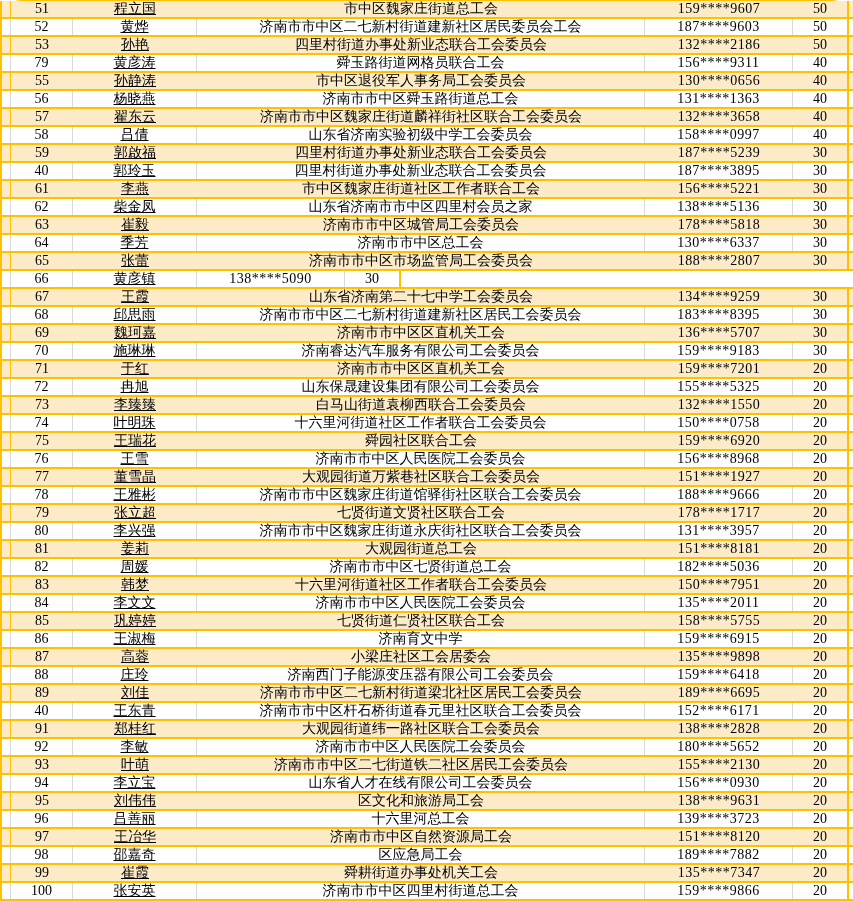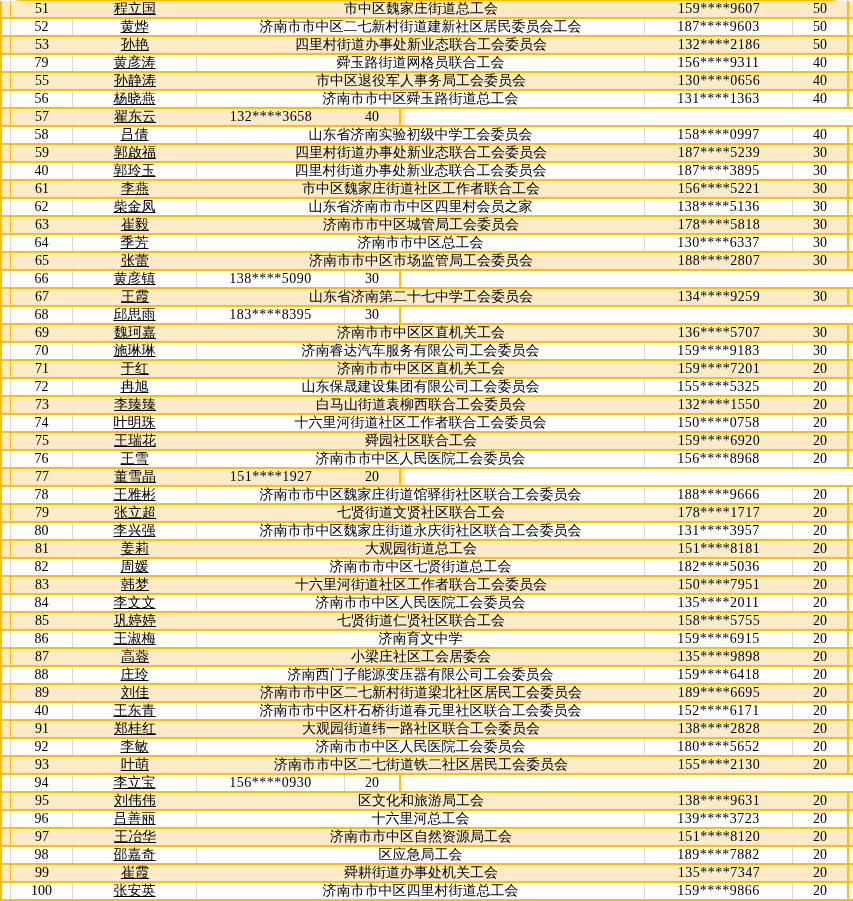--- a/index.html
+++ b/index.html
@@ -108,20 +108,21 @@
     <div class="cell c-name">杨晓燕</div>
     <div class="cell c-org">济南市市中区舜玉路街道总工会</div>
     <div class="cell c-phone">131****1363</div>
     <div class="cell c-score">40</div>
     <div class="cell strip-r"></div>
   </div>
     <div class="row cream">
     <div class="cell strip-l"></div>
     <div class="cell c-rank">57</div>
     <div class="cell c-name">翟东云</div>
+    <div class="cell c-org">济南市市中区魏家庄街道麟祥街社区联合工会委员会</div>
     <div class="cell c-phone">132****3658</div>
     <div class="cell c-score">40</div>
     <div class="cell strip-r"></div>
   </div>
     <div class="row white">
     <div class="cell strip-l"></div>
     <div class="cell c-rank">58</div>
     <div class="cell c-name">吕倩</div>
     <div class="cell c-org">山东省济南实验初级中学工会委员会</div>
     <div class="cell c-phone">158****0997</div>
@@ -205,20 +206,21 @@
     <div class="cell c-name">王霞</div>
     <div class="cell c-org">山东省济南第二十七中学工会委员会</div>
     <div class="cell c-phone">134****9259</div>
     <div class="cell c-score">30</div>
     <div class="cell strip-r"></div>
   </div>
     <div class="row white">
     <div class="cell strip-l"></div>
     <div class="cell c-rank">68</div>
     <div class="cell c-name">邱思雨</div>
+    <div class="cell c-org">济南市市中区二七新村街道建新社区居民工会委员会</div>
     <div class="cell c-phone">183****8395</div>
     <div class="cell c-score">30</div>
     <div class="cell strip-r"></div>
   </div>
     <div class="row cream">
     <div class="cell strip-l"></div>
     <div class="cell c-rank">69</div>
     <div class="cell c-name">魏珂嘉</div>
     <div class="cell c-org">济南市市中区区直机关工会</div>
     <div class="cell c-phone">136****5707</div>
@@ -285,20 +287,21 @@
     <div class="cell c-name">王雪</div>
     <div class="cell c-org">济南市市中区人民医院工会委员会</div>
     <div class="cell c-phone">156****8968</div>
     <div class="cell c-score">20</div>
     <div class="cell strip-r"></div>
   </div>
     <div class="row cream">
     <div class="cell strip-l"></div>
     <div class="cell c-rank">77</div>
     <div class="cell c-name">董雪晶</div>
+    <div class="cell c-org">大观园街道万紫巷社区联合工会委员会</div>
     <div class="cell c-phone">151****1927</div>
     <div class="cell c-score">20</div>
     <div class="cell strip-r"></div>
   </div>
     <div class="row white">
     <div class="cell strip-l"></div>
     <div class="cell c-rank">78</div>
     <div class="cell c-name">王雅彬</div>
     <div class="cell c-org">济南市市中区魏家庄街道馆驿街社区联合工会委员会</div>
     <div class="cell c-phone">188****9666</div>
@@ -437,20 +440,21 @@
     <div class="cell c-name">叶萌</div>
     <div class="cell c-org">济南市市中区二七街道铁二社区居民工会委员会</div>
     <div class="cell c-phone">155****2130</div>
     <div class="cell c-score">20</div>
     <div class="cell strip-r"></div>
   </div>
     <div class="row white">
     <div class="cell strip-l"></div>
     <div class="cell c-rank">94</div>
     <div class="cell c-name">李立宝</div>
+    <div class="cell c-org">山东省人才在线有限公司工会委员会</div>
     <div class="cell c-phone">156****0930</div>
     <div class="cell c-score">20</div>
     <div class="cell strip-r"></div>
   </div>
     <div class="row cream">
     <div class="cell strip-l"></div>
     <div class="cell c-rank">95</div>
     <div class="cell c-name">刘伟伟</div>
     <div class="cell c-org">区文化和旅游局工会</div>
     <div class="cell c-phone">138****9631</div>

